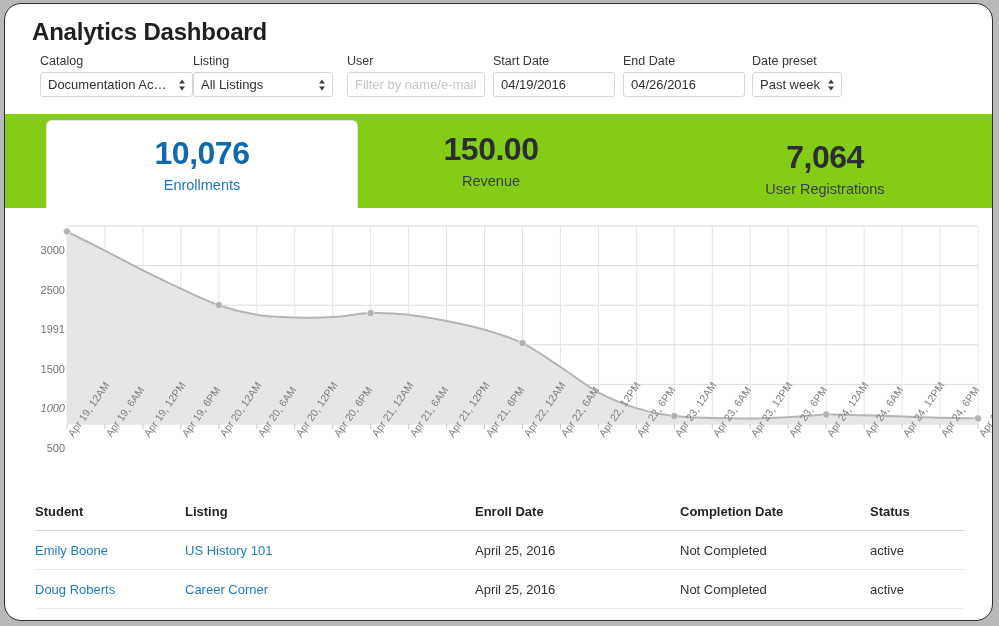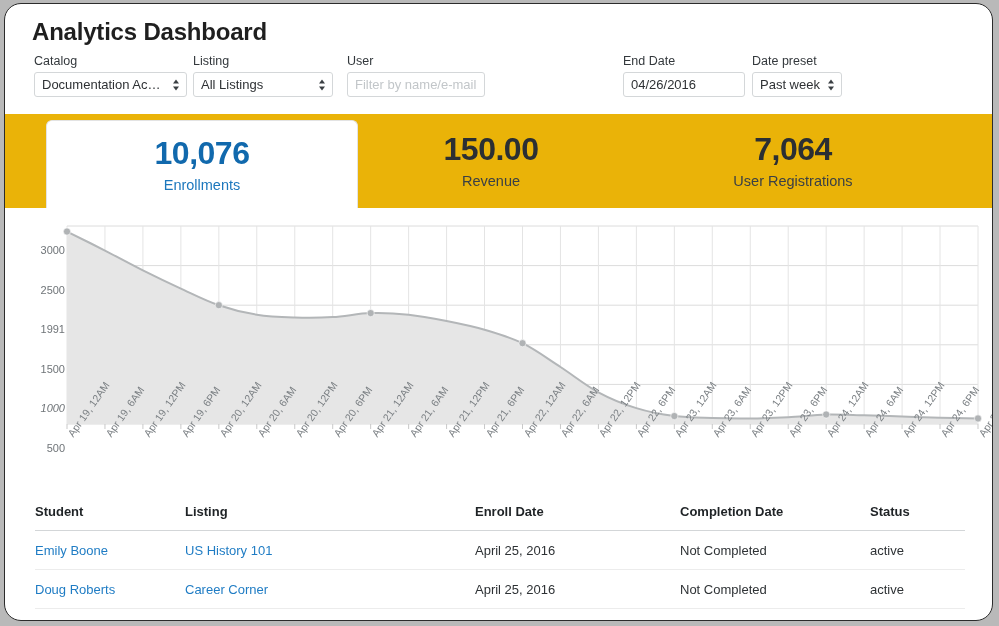--- a/index.html
+++ b/index.html
@@ -36,48 +36,48 @@
     position:absolute;right:6px;top:50%;transform:translateY(-50%);
     width:7px;height:13px;
   }
   .updown i{
     position:absolute;left:0;width:0;height:0;border-left:3.5px solid transparent;
     border-right:3.5px solid transparent;
   }
   .updown i.up{top:1px;border-bottom:4px solid #3a3f43;}
   .updown i.dn{bottom:1px;border-top:4px solid #3a3f43;}
 
-  .f-catalog{left:2px;width:153px;}
+  .f-catalog{left:8px;width:153px;}
   .f-listing{left:161px;width:140px;}
   .f-user{left:315px;width:138px;}
   .f-start{left:461px;width:122px;}
   .f-end{left:591px;width:122px;}
   .f-preset{left:720px;width:90px;}
 
   
   .kpi-band{
-    position:absolute;left:0;top:110px;width:100%;height:94px;background:#eab308;
+    position:absolute;left:0;top:110px;width:100%;height:94px;background:#84cc16;
   }
   .kpi{
     position:absolute;top:0;height:94px;box-sizing:border-box;
     display:flex;flex-direction:column;align-items:center;justify-content:center;
   }
   .kpi .num{font-size:32px;font-weight:bold;letter-spacing:-0.5px;line-height:36px;}
   .kpi .lab{font-size:14.5px;line-height:20px;margin-top:4px;}
   .kpi-1{
     left:41px;width:312px;top:6px;height:88px;
     background:#fff;border:1px solid #e3e3e3;border-bottom:none;
     border-radius:6px 6px 0 0;
   }
   .kpi-1 .num{color:#1169ad;}
   .kpi-1 .lab{color:#1c77bd;}
   .kpi-2{left:340px;width:292px;}
   .kpi-2 .num,.kpi-3 .num{color:#2b2f33;}
   .kpi-2 .lab,.kpi-3 .lab{color:#3b4045;}
-  .kpi-3{left:632px;width:312px;}
+  .kpi-3{left:664px;width:312px;margin-top:8px;}
 
   
   .chart-wrap{position:absolute;left:0;top:204px;width:989px;height:290px;background:#fff;}
   .chart-svg{position:absolute;left:0;top:0;}
   .ylab{
     position:absolute;right:0;font-size:11px;color:#6f7478;text-align:right;
     width:40px;transform:translateY(-50%);margin-top:24px;
   }
   .ytick-host{position:absolute;left:20px;top:0;width:40px;height:290px;}
   .xlab{
@@ -126,20 +126,26 @@
         <span class="updown">
             <i class="up"></i>
             <i class="dn"></i>
           </span>
       </div>
     </div>
     <div class="filter f-user">
       <span class="filter-label">User</span>
       <div class="ctl">
         <span class="val ph">Filter by name/e-mail</span>
+      </div>
+    </div>
+    <div class="filter f-start">
+      <span class="filter-label">Start Date</span>
+      <div class="ctl">
+        <span class="val">04/19/2016</span>
       </div>
     </div>
     <div class="filter f-end">
       <span class="filter-label">End Date</span>
       <div class="ctl">
         <span class="val">04/26/2016</span>
       </div>
     </div>
     <div class="filter f-preset">
       <span class="filter-label">Date preset</span>

